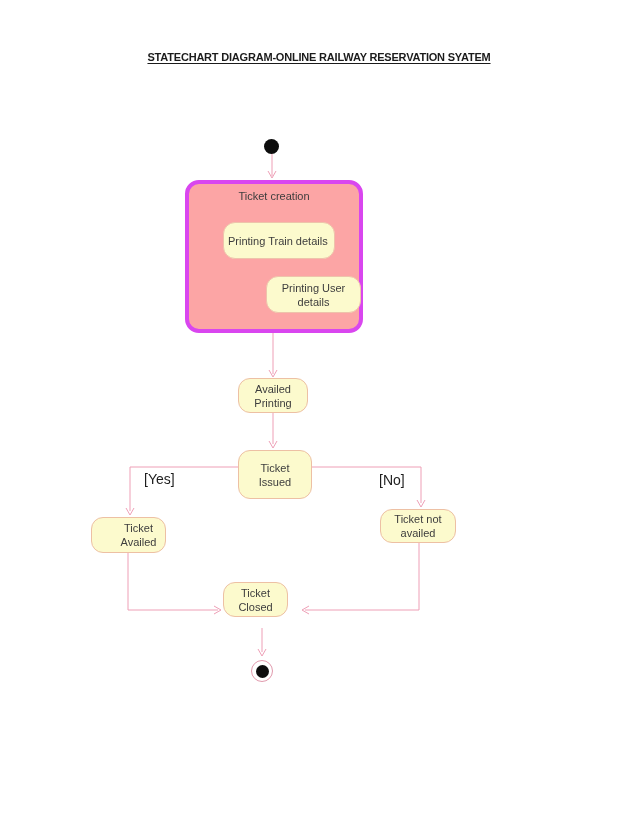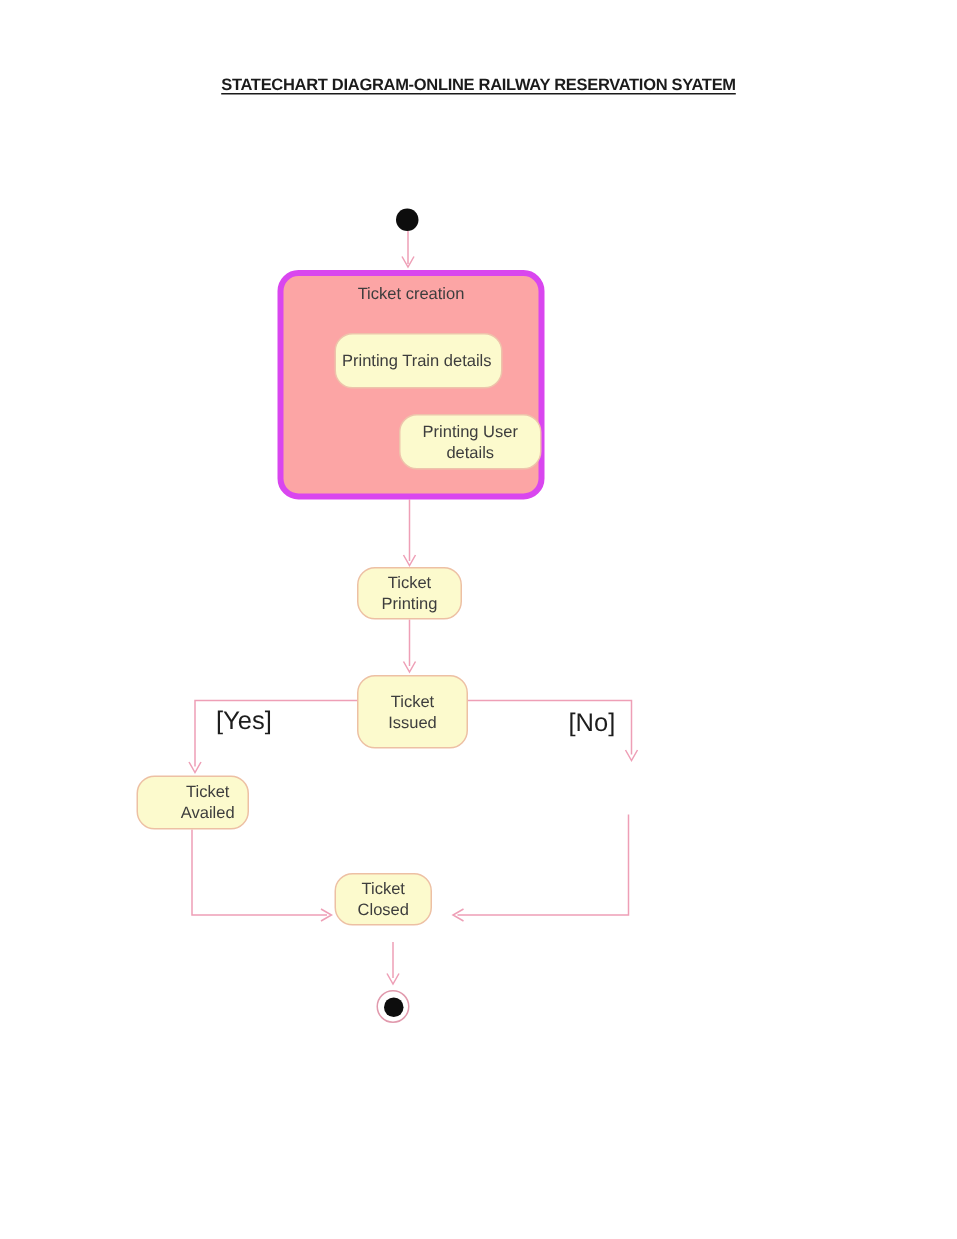--- a/index.html
+++ b/index.html
@@ -91,21 +91,21 @@
     justify-content: center;
   }
   .final-state-dot {
     width: 13px;
     height: 13px;
     background: #0d0d0d;
     border-radius: 50%;
   }
   .guard {
     position: absolute;
-    font-size: 17px;
+    font-size: 14px;
     color: #1d1d1d;
   }
   .guard-yes { left: 144px; top: 471px; }
   .guard-no  { left: 379px; top: 472px; text-align: right; }
 </style>
 </head>
 <body>
 
 <div id="page">
 
@@ -152,34 +152,37 @@
     <div class="composite-label">Ticket creation</div>
     <div class="state substate" style="left:34px; top:38px; width:112px; height:37px;">
       <span>Printing Train details</span>
     </div>
     <div class="state substate" style="left:49px; top:92px; width:95px; height:37px;margin-left:28px;">
       <span>Printing User details</span>
     </div>
   </div>
 
   <div class="state" style="left:238px; top:378px; width:70px; height:35px;">
-    <span>Ticket Printing</span>
+    <span>Availed Printing</span>
   </div>
 
   <div class="state" style="left:238px; top:450px; width:74px; height:49px;">
     <span>Ticket Issued</span>
   </div>
 
   <span class="guard guard-yes">[Yes]</span>
   <span class="guard guard-no">[No]</span>
 
   <div class="state" style="left:91px; top:517px; width:75px; height:36px;padding-left:24px;">
     <span>Ticket Availed</span>
   </div>
 
+  <div class="state" style="left:380px; top:509px; width:76px; height:34px;">
+    <span>Ticket not availed</span>
+  </div>
 
   <div class="state" style="left:223px; top:582px; width:65px; height:35px;">
     <span>Ticket Closed</span>
   </div>
 
   <div class="final-state">
     <div class="final-state-dot"></div>
   </div>
 
 </div>

